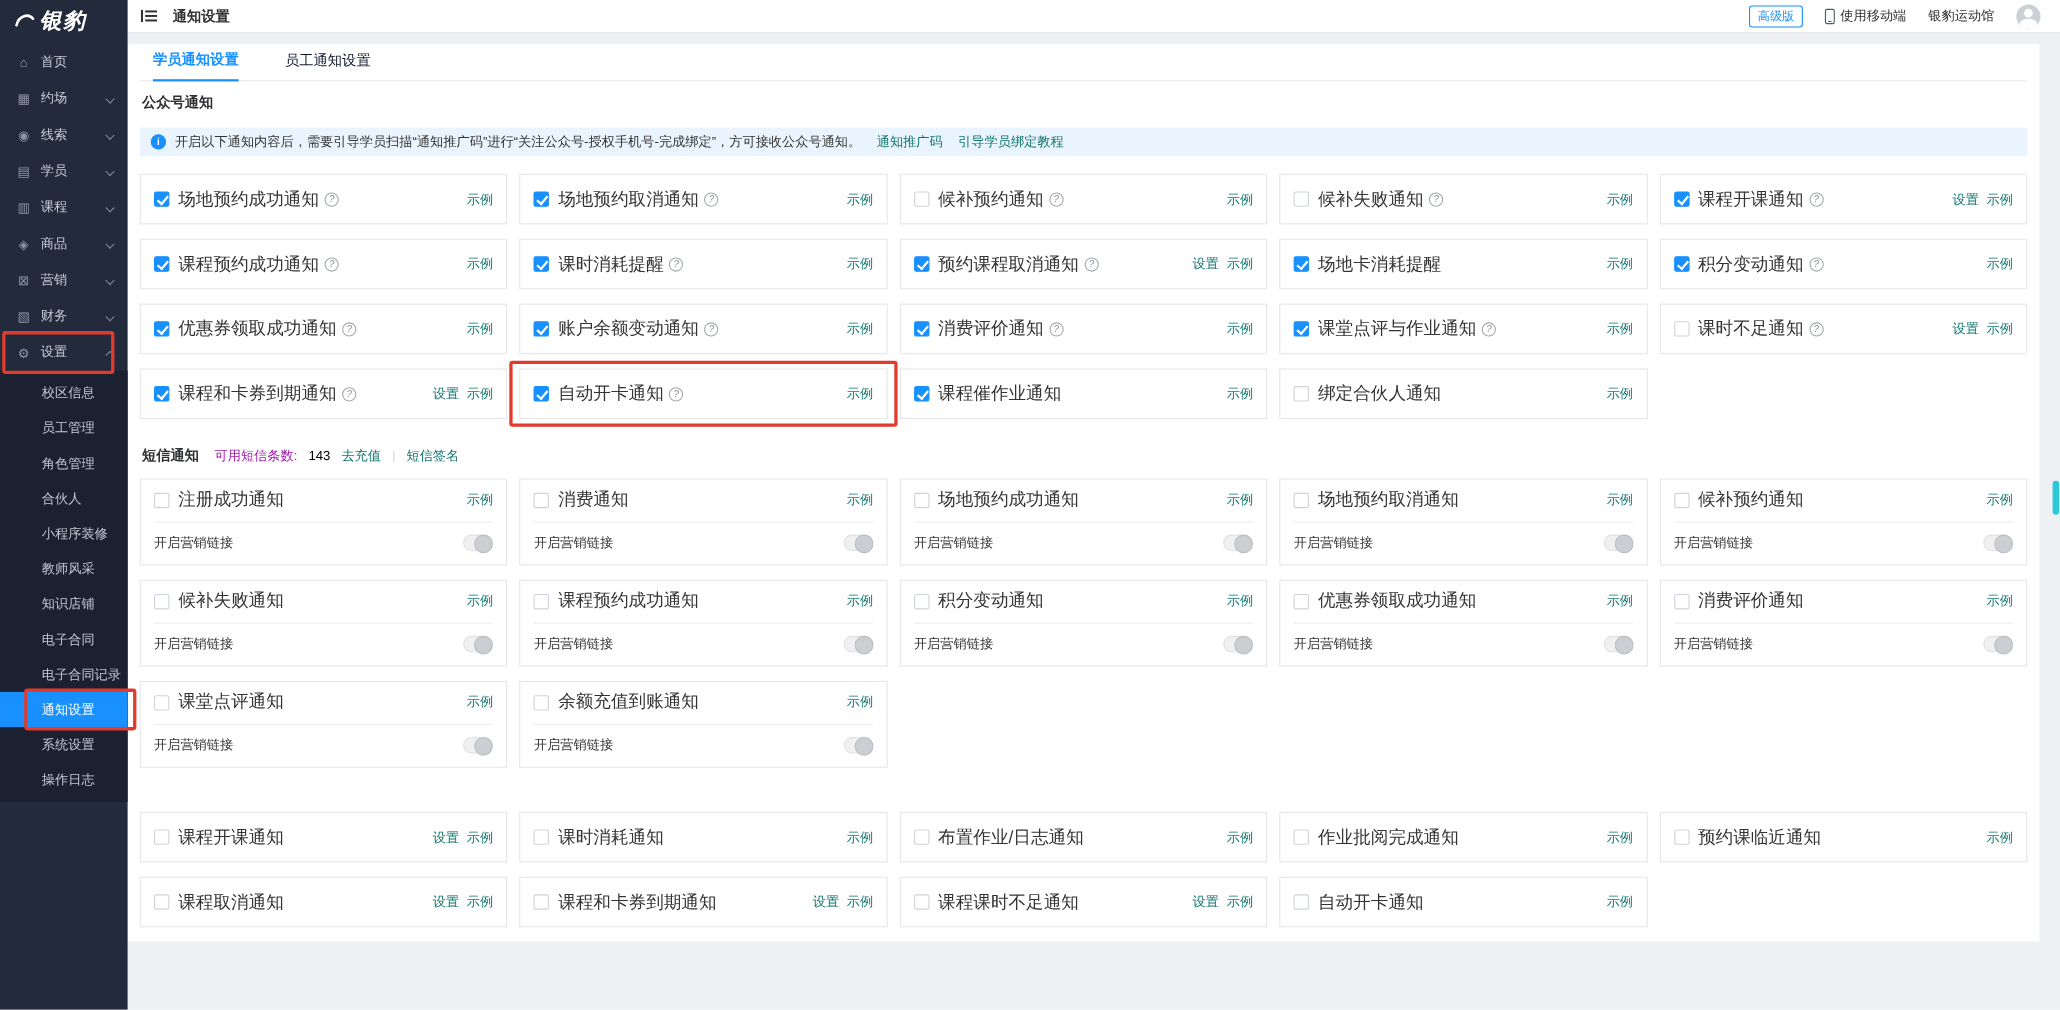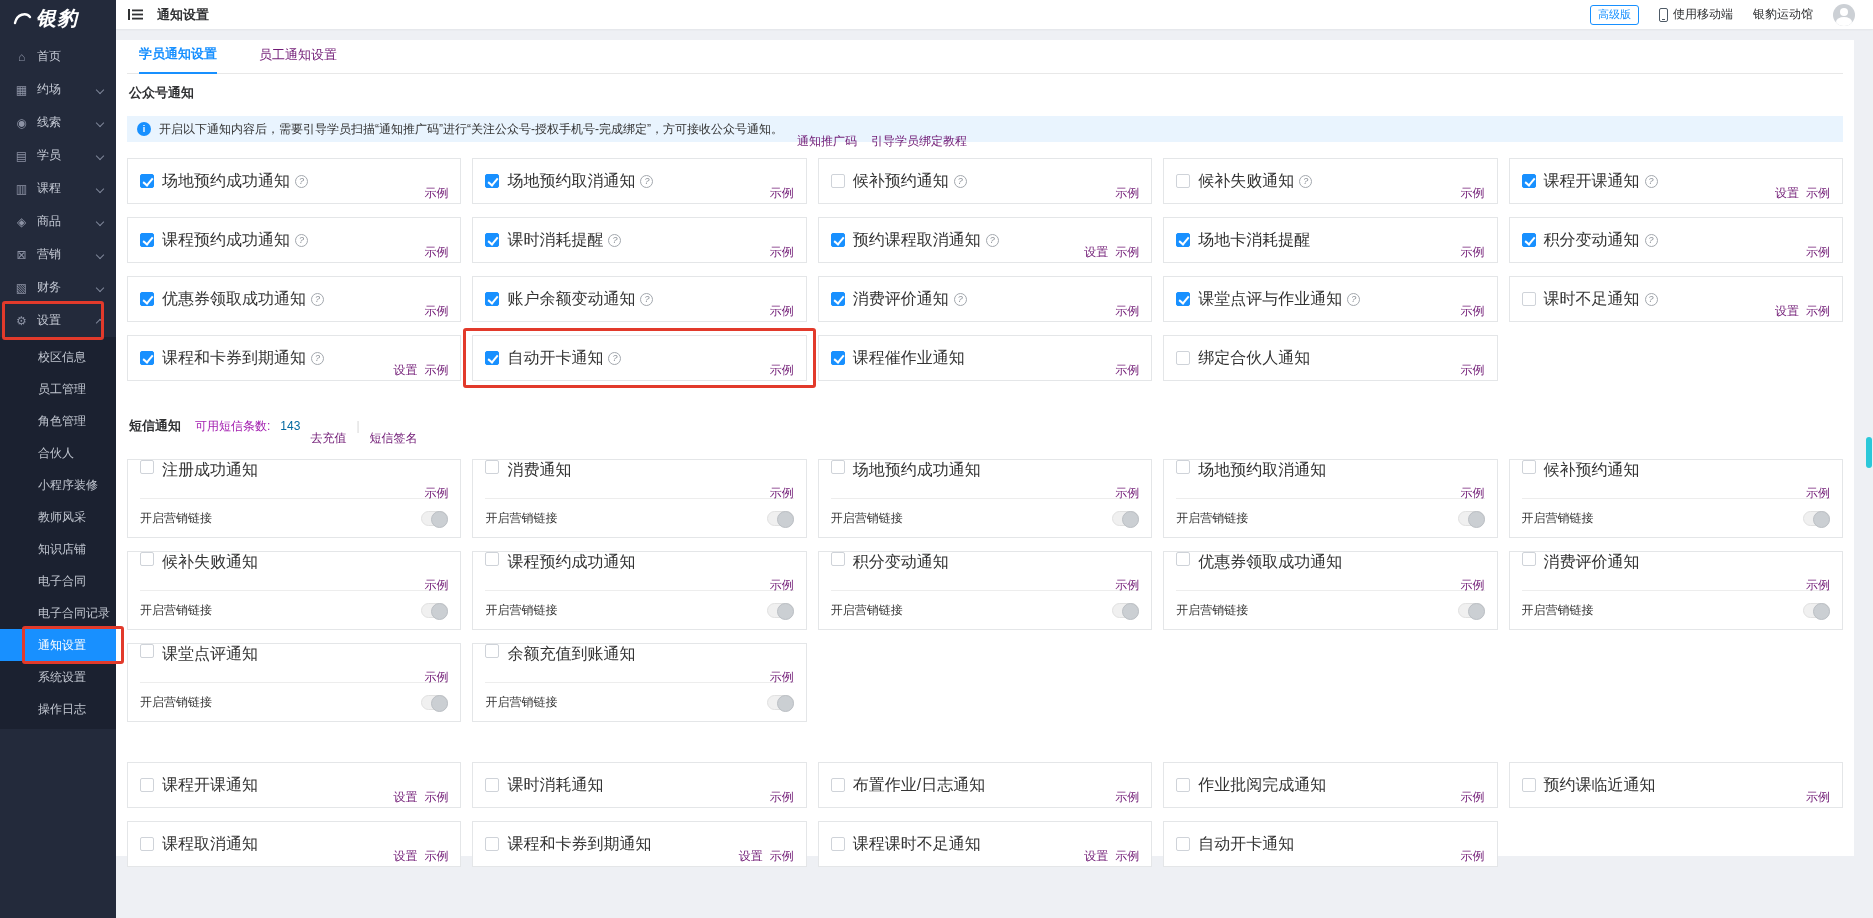--- a/index.html
+++ b/index.html
@@ -39,21 +39,21 @@
   .phone-ic { width:9px; height:14px; border:1px solid #4e5a66; border-radius:2px; position:relative; }
   .phone-ic::after { content:""; position:absolute; left:2px; bottom:1px; width:3px; height:1px; background:#4e5a66; }
   .org { color:#303133; cursor:pointer; }
   .avatar { width:22px; height:22px; border-radius:50%; background:#ccd0d5; position:relative; overflow:hidden; cursor:pointer; }
   .avatar::before { content:""; position:absolute; left:7px; top:4px; width:8px; height:8px; border-radius:50%; background:#fff; }
   .avatar::after { content:""; position:absolute; left:3px; top:13px; width:16px; height:10px; border-radius:50%; background:#fff; }
   
   .page { position:absolute; left:116px; top:29px; right:0; bottom:0; background:#eef0f4; }
   .content-card { position:absolute; left:0; top:11px; width:1738px; height:816px; background:#fff; padding:0 11px; }
   .tabs { display:flex; gap:42px; padding-left:12px; border-bottom:1px solid #e8e8e8; height:34px; align-items:flex-end; }
-  .tab { padding-bottom:9px; font-size:13px; color:#701a75; cursor:pointer; }
+  .tab { padding-bottom:9px; font-size:13px; color:#0f172a; cursor:pointer; }
   .tab.active { color:#1890ff; font-weight:bold; border-bottom:2px solid #1890ff; margin-bottom:-1px; }
   .section-title { font-size:13px; font-weight:bold; color:#303133; margin:10px 0 14px 2px; }
   .banner { height:26px; background:#e9f4fe; display:flex; align-items:center; gap:8px; padding:0 10px; font-size:12px; color:#333; }
   .info-ic { width:14px; height:14px; border-radius:50%; background:#1890ff; color:#fff; font-size:9px; line-height:14px;
     text-align:center; flex:none; font-style:normal; }
   .info-ic::before { content:"i"; font-weight:bold; }
   .banner .lnk { margin-left:6px; }
   .grid { display:grid; grid-template-columns:repeat(5,1fr); gap:13px 11px; }
   .grid.mt { margin-top:16px; }
   .wx-card, .sms-card { position:relative; border:1px solid #e4e6e8; background:#fff; }
@@ -62,28 +62,28 @@
     border:3px solid #e23a2b; border-radius:3px; pointer-events:none; z-index:3; }
   .cb { width:14px; height:14px; border:1px solid #cfd3d9; border-radius:2px; background:#fff; position:relative; flex:none; cursor:pointer; }
   .cb.on { background:#1890ff; border-color:#1890ff; }
   .cb.on::after { content:""; position:absolute; left:4px; top:1px; width:4px; height:8px;
     border:solid #fff; border-width:0 2px 2px 0; transform:rotate(40deg); }
   .card-label { margin-left:8px; font-size:16px; color:#333; white-space:nowrap; }
   .help { width:13px; height:13px; border:1px solid #a3a8ae; border-radius:50%; color:#8b9097; font-size:9px;
     line-height:11px; text-align:center; margin-left:5px; flex:none; cursor:pointer; }
   .help::before { content:"?"; }
   .acts { margin-left:auto; display:flex; gap:7px; font-size:12px; white-space:nowrap; }
-  .lnk { color:#701a75; cursor:pointer;margin-top:25px; }
+  .lnk { color:#0f766e; cursor:pointer; }
   .sms-header { display:flex; align-items:center; gap:10px; margin:24px 0 12px 2px; }
   .sms-header .t { font-size:13px; font-weight:bold; color:#303133; }
   .sms-header .q { color:#a21caf; margin-left:4px; }
-  .num-red { color:#0369a1; }
+  .num-red { color:#000000; }
   .sep { color:#d9d9d9; }
   .sms-card { height:79px; display:flex; flex-direction:column; padding:0 12px; }
-  .sms-row1 { height:39px; display:flex; border-bottom:1px solid #ededed; }
+  .sms-row1 { height:39px; display:flex; align-items:center; border-bottom:1px solid #ededed; }
   .sms-row2 { height:39px; display:flex; align-items:center;text-align:center; }
   .tgl { width:27px; height:15px; border-radius:8px; background:#f0f0f0; border:1px solid #e1e1e1;
     position:relative; margin-left:auto; cursor:pointer; flex:none; }
   .tgl::after { content:""; position:absolute; right:-1px; top:-1px; width:15px; height:15px; border-radius:50%;
     background:#cbcfd3; border:1px solid #bbbfc4; }
   .grid.simple { margin-top:40px; }
   .scroll-thumb { position:absolute; right:1px; top:437px; width:6px; height:31px; background:#2bc8d9; border-radius:3px; z-index:9; cursor:pointer; }
 </style>
 </head>
 <body>

